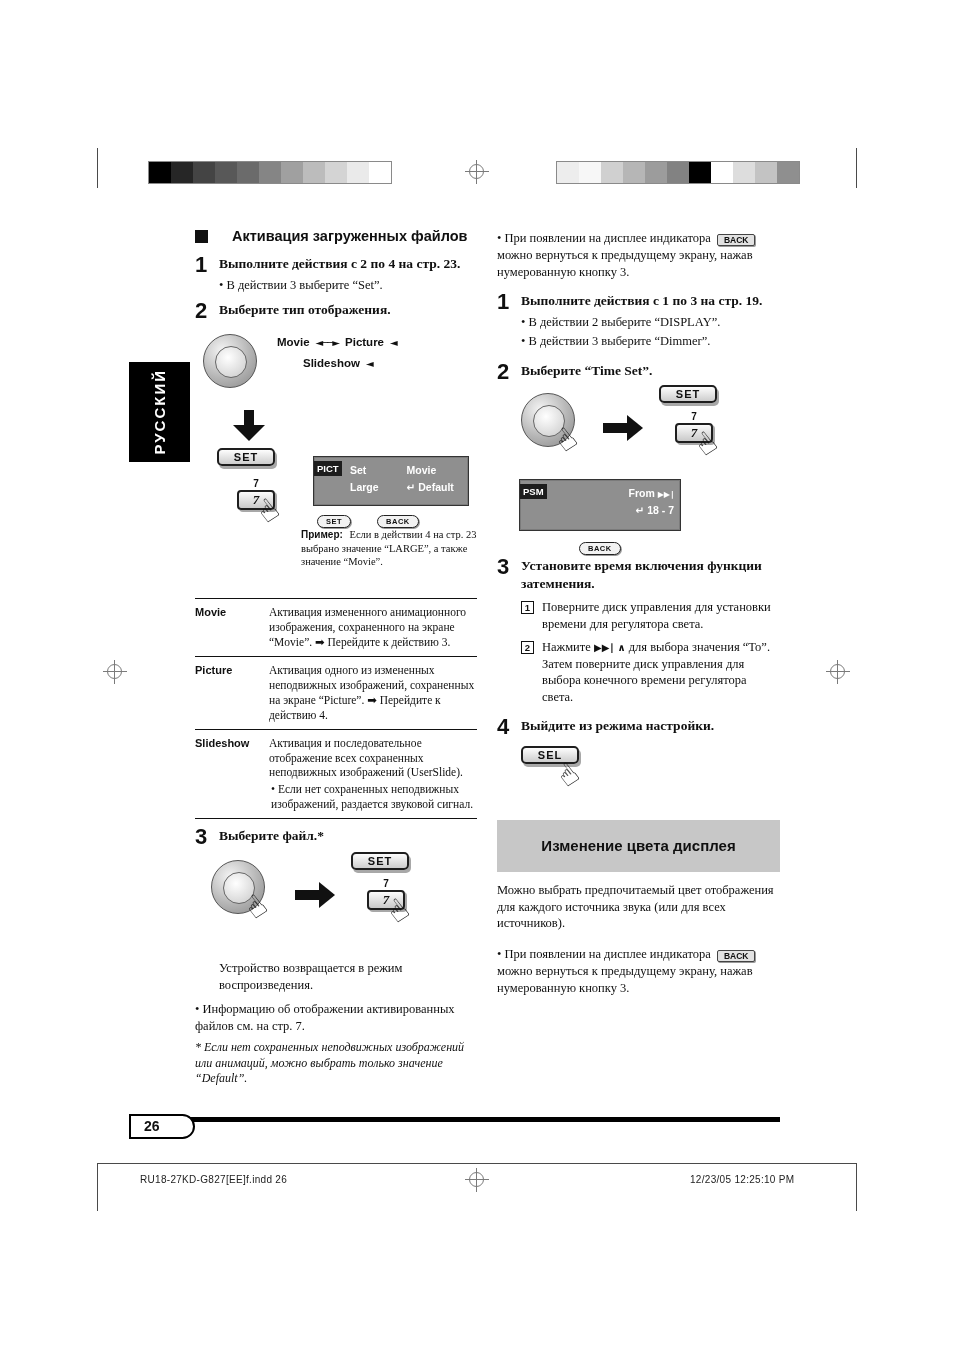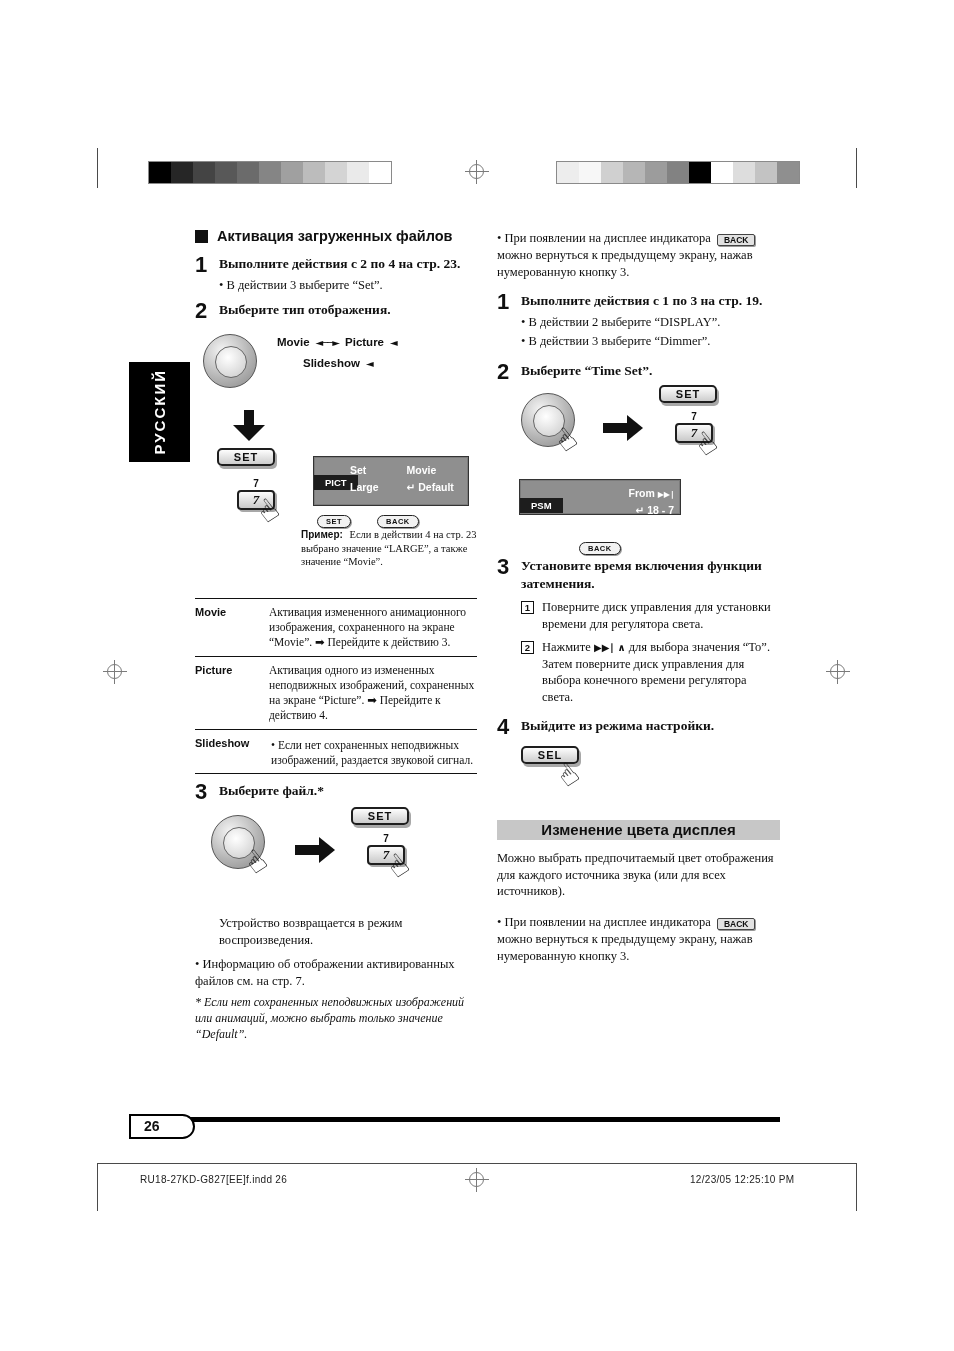--- a/index.html
+++ b/index.html
@@ -22,21 +22,21 @@
             display:flex;align-items:center;justify-content:center}
   .lang-tab span{writing-mode:vertical-rl;transform:rotate(180deg);color:#fff;
                  font:bold 15px "Liberation Sans",sans-serif;letter-spacing:2px}
 
   
   .col{position:absolute}
   #col-left{left:195px;top:228px;width:282px}
   #col-right{left:497px;top:230px;width:283px}
 
   
-  .sec-header{display:flex;align-items:center;gap:9px;margin-bottom:11px}
+  .sec-header{display:flex;align-items:center;gap:24px;margin-bottom:11px}
   .sq{width:13px;height:13px;background:#111;flex:none}
   .sec-title{font:bold 14.5px "Liberation Sans",sans-serif}
   .hdrbox{background:#c7c7c7;display:flex;flex-direction:column;justify-content:center;align-items:center;
           font:bold 15px "Liberation Sans",sans-serif;text-align:center;line-height:1.45}
   .step{display:flex;gap:9px;margin-bottom:8px}
   .stepnum{font:bold 22px "Liberation Sans",sans-serif;width:15px;flex:none;line-height:0.95}
   .stepbody{flex:1}
   .steptitle{font:bold 13.5px "Liberation Serif",serif;line-height:1.38}
   .bullet{font:12.5px "Liberation Serif",serif;line-height:1.32;margin-top:3px}
   .note{font:12.5px "Liberation Serif",serif;line-height:1.34;margin-bottom:12px}
@@ -53,22 +53,22 @@
   .btn3d{display:inline-block;min-width:58px;text-align:center;padding:1px 10px;border:2px solid #1e1e1e;
          border-radius:5px;background:linear-gradient(#fdfdfd,#cdcdcd);
          font:bold 11px "Liberation Sans",sans-serif;letter-spacing:1px;box-shadow:2px 3px 0 #a8a8a8}
   .numgroup{position:absolute;width:64px}
   .numlabel{font:bold 10px "Liberation Sans",sans-serif;text-align:center;width:38px;margin-bottom:1px}
   .numbtn{width:38px;height:20px;border:2px solid #1e1e1e;border-radius:4px;
           background:linear-gradient(#fbfbfb,#c9c9c9);box-shadow:2px 2px 0 #a8a8a8;
           display:flex;align-items:center;justify-content:center;
           font:italic bold 13px "Liberation Serif",serif}
   .display{position:absolute;background:#8f8f8f;border:1px solid #333;box-shadow:inset 0 0 0 1px #7b7b7b}
-  .disp-tag{position:absolute;left:0;top:18px;background:#1d1d1d;color:#fff;
-            font:bold 9.5px "Liberation Sans",sans-serif;padding:2px 11px}
+  .disp-tag{position:absolute;left:0;top:4px;background:#1d1d1d;color:#fff;
+            font:bold 9.5px "Liberation Sans",sans-serif;padding:2px 3px}
   .pict-grid{position:absolute;left:36px;top:7px;right:5px;display:grid;grid-template-columns:1fr 1fr;
              row-gap:5px;color:#fff;font:bold 10.5px "Liberation Sans",sans-serif}
   .psm-body{position:absolute;left:36px;top:5px;right:6px;color:#fff;
             font:bold 10.5px "Liberation Sans",sans-serif;text-align:right;line-height:1.6}
   .pill{display:inline-block;border:1px solid #222;border-radius:8px;background:#f2f2f2;
         font:bold 7.5px "Liberation Sans",sans-serif;padding:1px 8px;box-shadow:1px 1px 0 #999;letter-spacing:.5px}
   .back-pill{display:inline-block;border:1px solid #444;background:#e2e2e2;border-radius:2px;
              font:bold 8.5px "Liberation Sans",sans-serif;padding:0 6px;margin:0 3px;
              vertical-align:-1px;box-shadow:1px 1px 0 #999}
 
@@ -259,20 +259,21 @@
       </div>
       <div class="t-row">
         <div class="t-label">Picture</div>
         <div class="t-cell">
             <div class="t-text">Активация одного из измененных неподвижных изображений, сохраненных на экране “Picture”. ➡ Перейдите к действию 4.</div>
           </div>
       </div>
       <div class="t-row">
         <div class="t-label">Slideshow</div>
         <div class="t-cell">
+          <div class="t-text">Активация и последовательное отображение всех сохраненных неподвижных изображений (UserSlide).</div>
           <div class="t-text" style="margin-top:2px;padding-left:2px">• Если нет сохраненных неподвижных изображений, раздается звуковой сигнал.</div>
         </div>
       </div>
     </div>
 
     <div class="step" style="margin-bottom:0">
       <span class="stepnum">3</span>
       <div class="stepbody">
         <div class="steptitle">Выберите файл.*</div>
       </div>
@@ -340,21 +341,21 @@
       <div class="numgroup" style="left:178px;top:26px">
         <div class="numlabel">7</div>
         <div class="numbtn">
           <span>7</span>
         </div>
         <span class="hand" style="left:22px;top:18px">☝</span>
       </div>
     </div>
 
     <div class="diagram" style="height:78px">
-      <div class="display" style="left:22px;top:0;width:162px;height:36px">
+      <div class="display" style="left:22px;top:0;width:162px;height:52px">
         <span class="disp-tag">PSM</span>
         <div class="psm-body">
           <div>
             <span>From</span>
             <span class="glyph" style="font-size:8px">▶▶∣</span>
           </div>
           <div>
             <span class="glyph">↵</span>
             <span>18 - 7</span>
           </div>
@@ -394,21 +395,21 @@
       </div>
     </div>
 
     <div class="diagram" style="height:52px;margin-bottom:26px">
       <span class="btn3d abs" style="left:24px;top:4px">
         <span>SEL</span>
       </span>
       <span class="hand" style="left:62px;top:18px">☝</span>
     </div>
 
-    <div class="hdrbox" style="height:20px;margin-bottom:10px">
+    <div class="hdrbox" style="height:52px;margin-bottom:10px">
       <span>Изменение цвета дисплея</span>
     </div>
 
     <div class="note" style="margin-bottom:14px">Можно выбрать предпочитаемый цвет отображения для каждого источника звука (или для всех источников).</div>
 
     <div class="note">
       <span>• При появлении на дисплее индикатора</span>
       <span class="back-pill">BACK</span>
       <span>можно вернуться к предыдущему экрану, нажав нумерованную кнопку 3.</span>
     </div>

